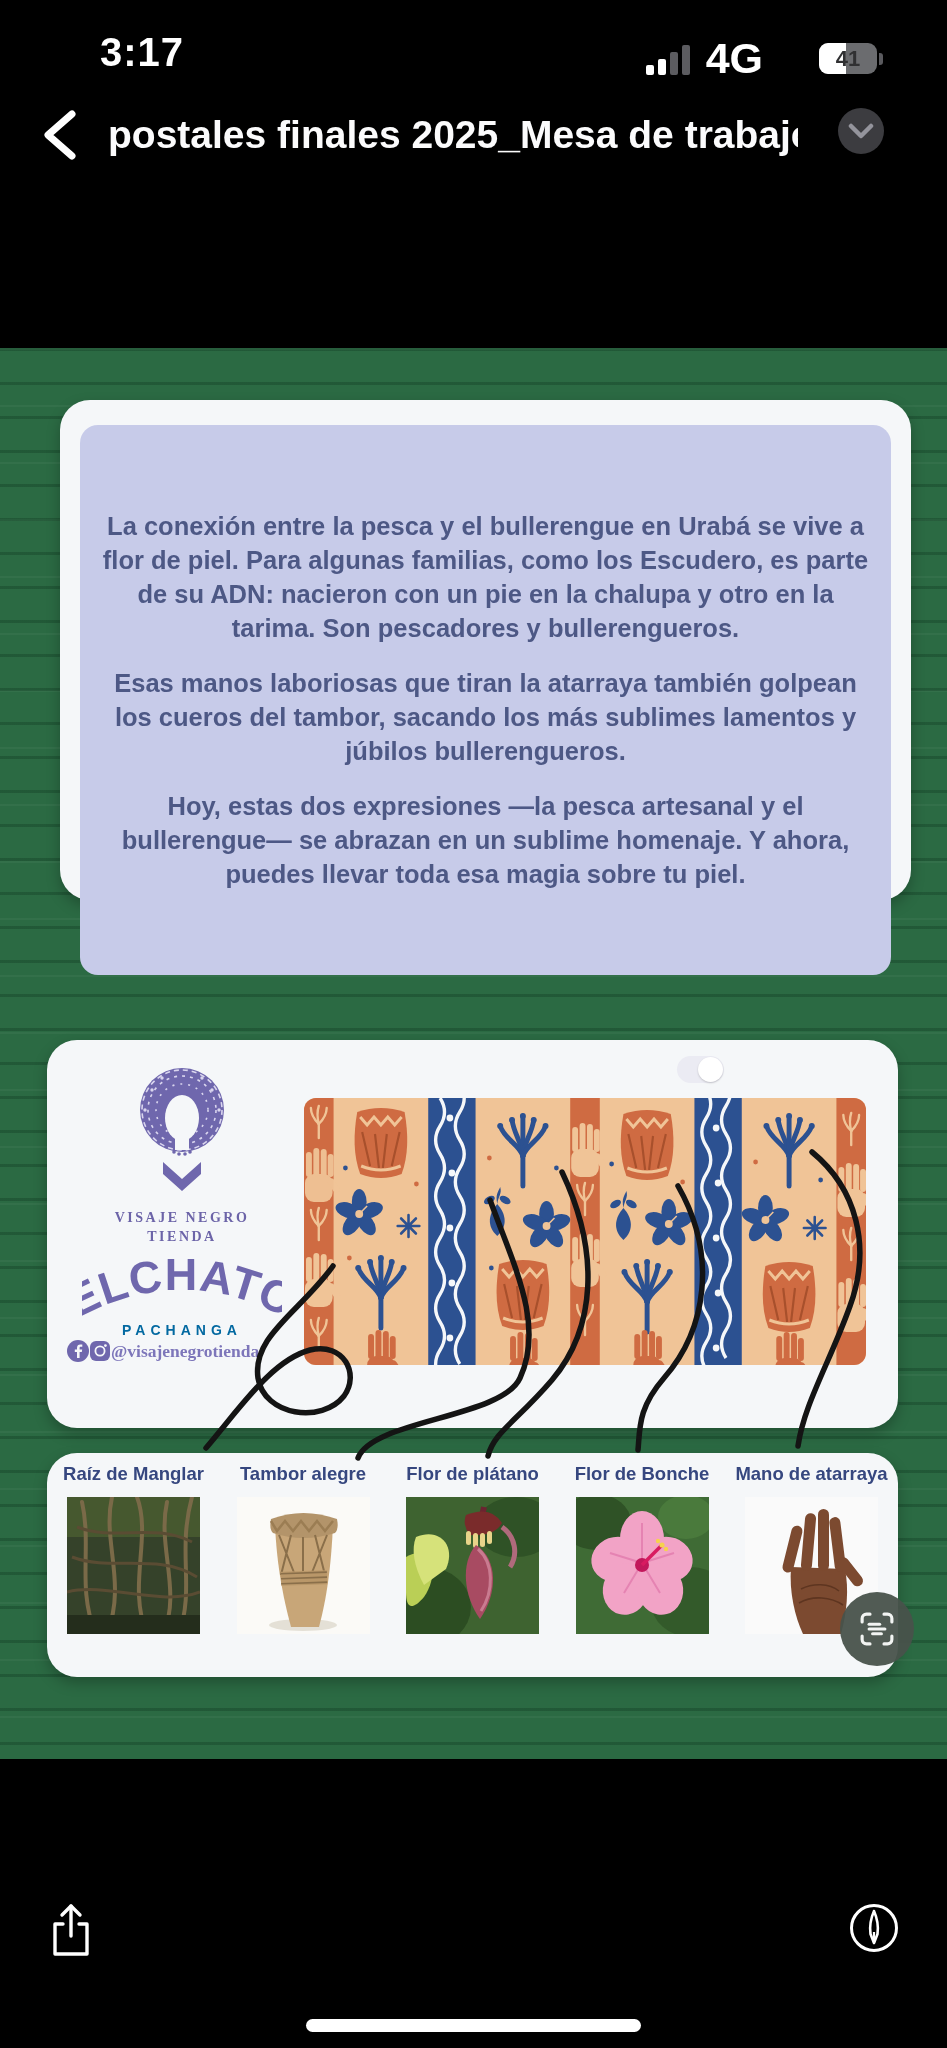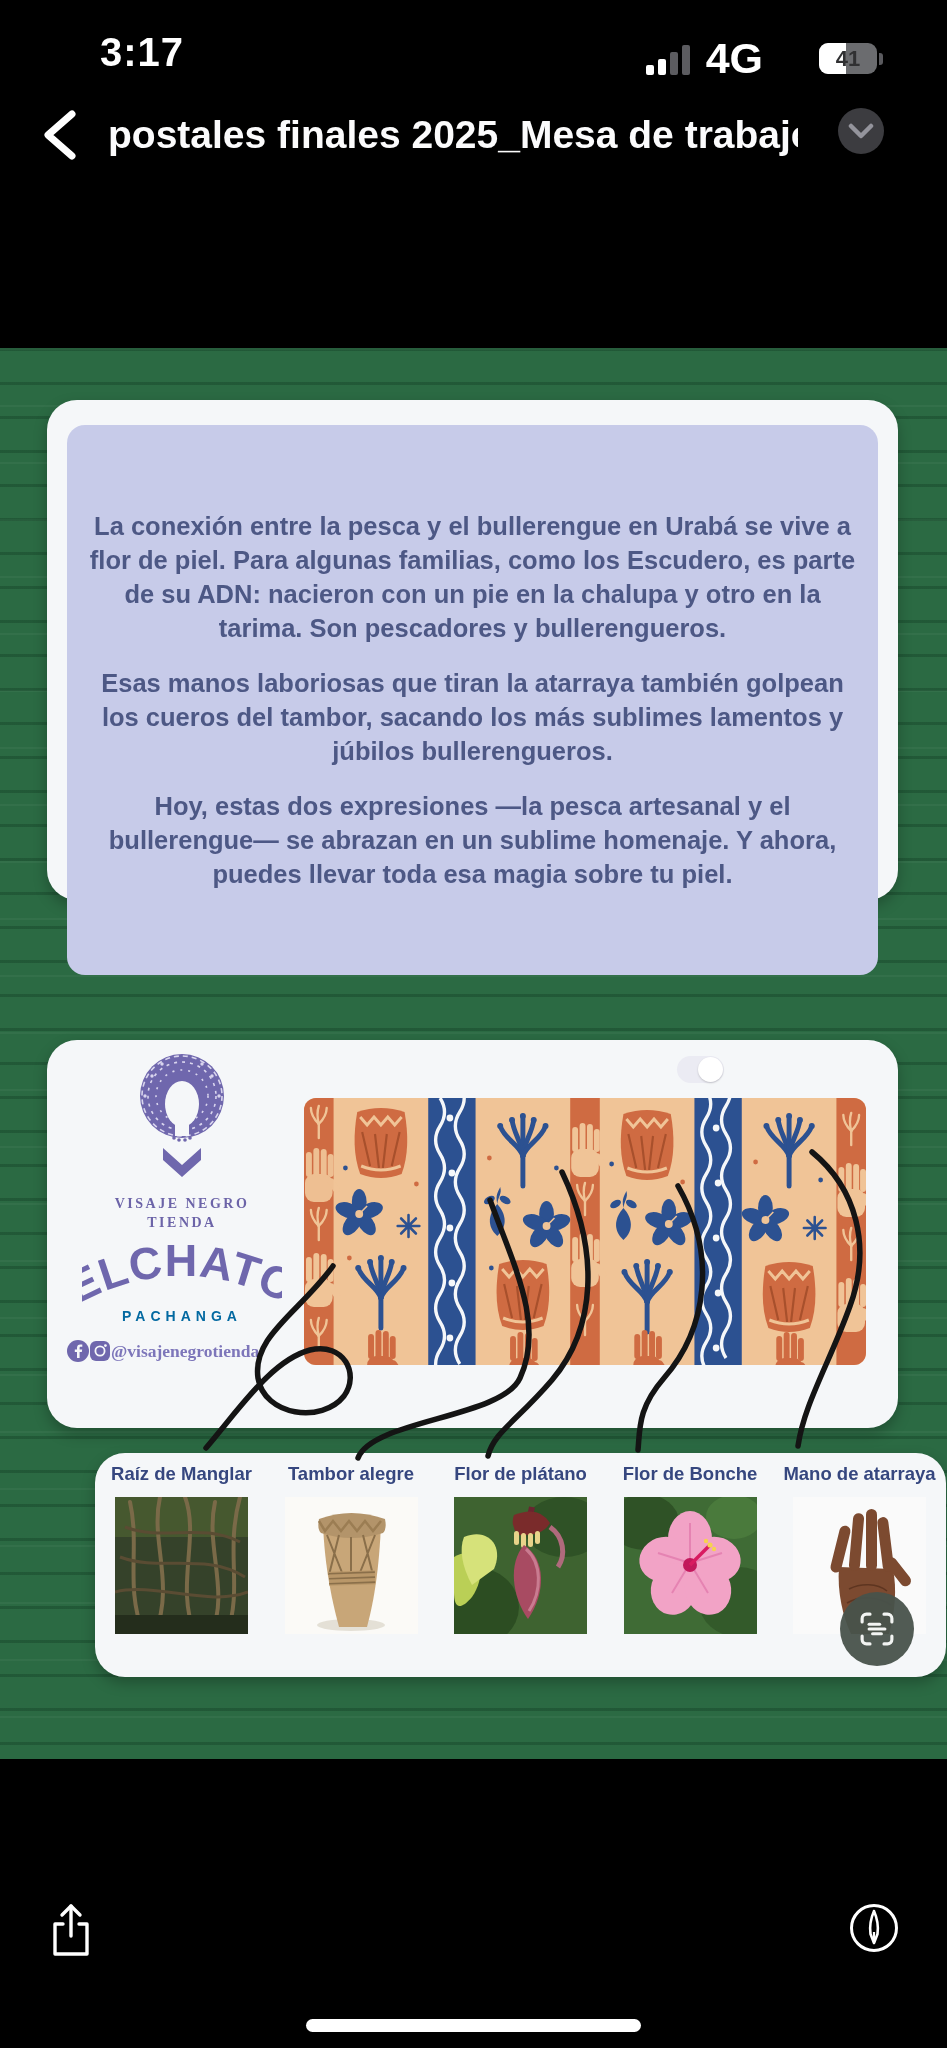--- a/index.html
+++ b/index.html
@@ -24,42 +24,42 @@
             display:flex;align-items:center;justify-content:center;}
 
   
   .green-bg{position:absolute;left:0;top:348px;width:947px;height:1411px;background:#2b6a43;}
   .green-bg::before{content:"";position:absolute;inset:0;
       background:
         repeating-linear-gradient(180deg, rgba(8,44,24,.28) 0 3px, rgba(0,0,0,0) 3px 34px),
         repeating-linear-gradient(180deg, rgba(255,255,255,.04) 0 2px, rgba(0,0,0,0) 2px 57px);}
 
   .card{position:absolute;background:#f5f7f9;border-radius:30px;box-shadow:0 6px 14px rgba(0,0,0,.25);}
-  .card-intro{left:47px;top:400px;width:851px;height:500px;}
+  .card-intro{left:60px;top:400px;width:851px;height:500px;}
   .intro-box{position:absolute;left:20px;top:25px;width:811px;height:550px;background:#c7cbe9;border-radius:18px;
              display:flex;flex-direction:column;justify-content:center;gap:21px;padding:0 20px;box-sizing:border-box;}
   .intro-box p{margin:0;text-align:center;color:#4d5885;font-size:25.5px;line-height:34px;font-weight:600;}
 
   
   .card-brand{left:47px;top:1040px;width:851px;height:388px;}
-  .logo-col{position:absolute;left:20px;top:10px;width:230px;text-align:center;color:#6c64a8;}
+  .logo-col{position:absolute;left:20px;top:24px;width:230px;text-align:center;color:#6c64a8;}
   .logo-wordmark{font-family:"Liberation Serif",serif;font-size:14px;letter-spacing:2.5px;font-weight:600;line-height:19px;}
   .pachanga{font-size:14px;font-weight:700;letter-spacing:5px;color:#0369a1;margin-top:-6px;}
   .social-row{position:absolute;left:20px;top:300px;width:230px;display:flex;align-items:center;justify-content:flex-start;font-family:Liberation Serif, serif;}
   .social-handle{color:#7d76ba;font-size:17.5px;font-weight:700;}
   .collection-head{position:absolute;left:258px;top:10px;line-height:23px;}
   .collection-label{color:#8f8ea8;font-size:18.5px;}
   .collection-name{color:#55517f;font-size:19px;font-weight:800;}
   .toggle{position:absolute;left:630px;top:16px;width:47px;height:27px;border-radius:14px;background:#ebebf3;}
   .toggle-knob{position:absolute;right:1px;top:1px;width:25px;height:25px;border-radius:50%;background:#ffffff;
                box-shadow:0 1px 2px rgba(0,0,0,.18);}
   .pattern-wrap{position:absolute;left:257px;top:58px;width:562px;height:267px;border-radius:12px;overflow:hidden;}
 
   
-  .card-elements{left:47px;top:1453px;width:851px;height:224px;margin-left:48px;}
+  .card-elements{left:47px;top:1453px;width:851px;height:224px;}
   .elem-grid{position:absolute;left:0;top:0;width:100%;height:100%;display:flex;
              justify-content:space-between;padding:10px 20px 0 20px;box-sizing:border-box;}
   .elem-cell{width:133px;display:flex;flex-direction:column;align-items:center;}
   .elem-label{color:#36477f;font-size:18.5px;font-weight:700;height:24px;white-space:nowrap;}
   .elem-thumb{margin-top:10px;width:133px;height:137px;overflow:hidden;background:#fff;}
 
   
   .fab-livetext{position:absolute;left:840px;top:1592px;width:74px;height:74px;border-radius:50%;
                 background:rgba(72,82,75,.95);display:flex;align-items:center;justify-content:center;z-index:80;}
 

